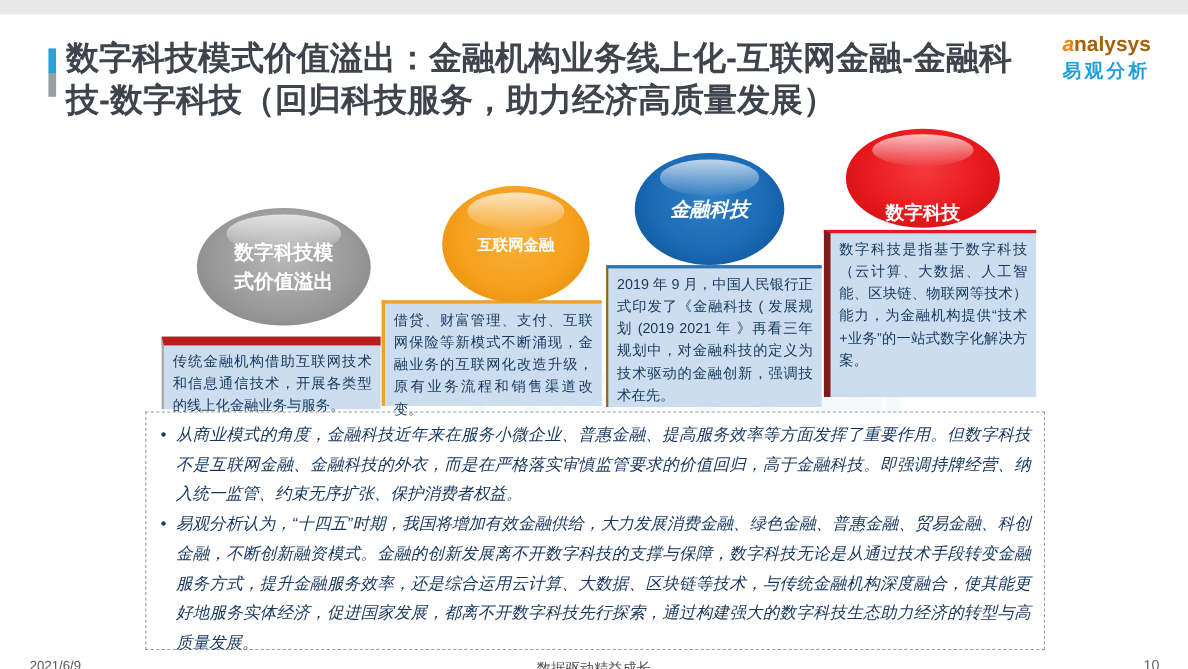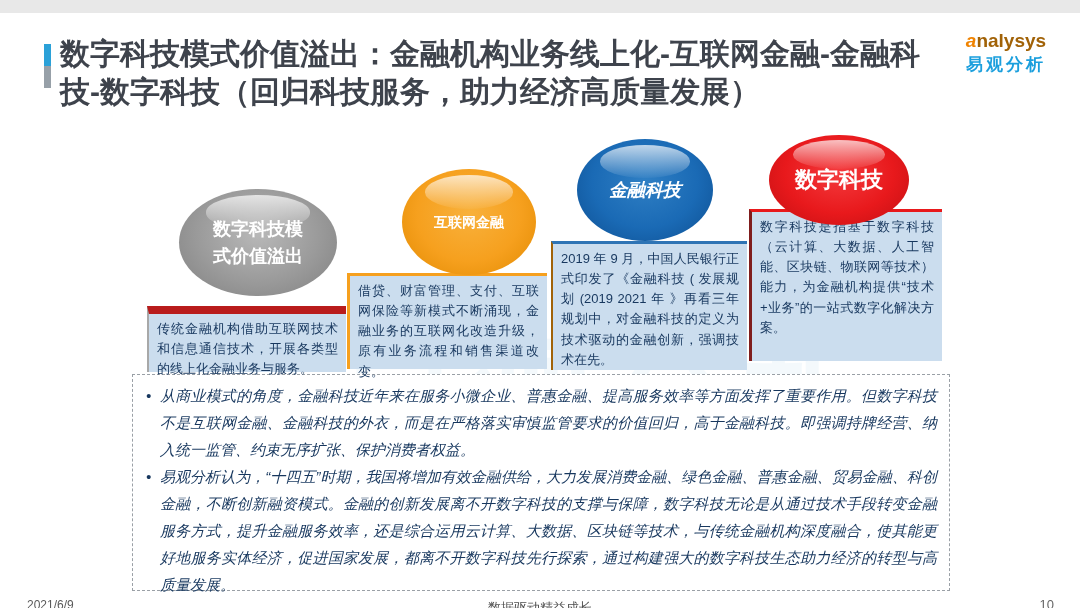--- a/index.html
+++ b/index.html
@@ -25,29 +25,29 @@
   .bubble::before{content:"";position:absolute;left:17%;right:17%;top:6%;height:32%;
     border-radius:50%;background:linear-gradient(to bottom,rgba(255,255,255,0.72),rgba(255,255,255,0.04));}
   .bubble span{position:relative;z-index:1;}
   .bubble-gray{left:179px;top:176px;width:158px;height:107px;font-size:18px;
     background:radial-gradient(ellipse at 50% 42%,#b8b8b8 0%,#9a9a9a 55%,#7f7f7f 100%);}
   .bubble-gray span{width:100px;}
   .bubble-orange{left:402px;top:156px;width:134px;height:106px;font-size:14px;
     background:radial-gradient(ellipse at 50% 42%,#f8b13c 0%,#f6a01e 55%,#e18900 100%);}
   .bubble-blue{left:577px;top:126px;width:136px;height:102px;font-size:18px;
     background:radial-gradient(ellipse at 50% 42%,#2f7fc4 0%,#1a6ab5 55%,#0d4e90 100%);font-style:italic;}
-  .bubble-red{left:769px;top:122px;width:140px;height:90px;font-size:22px;
-    background:radial-gradient(ellipse at 50% 42%,#f43a3d 0%,#e8191c 55%,#c00f12 100%);}
+  .bubble-red{left:769px;top:104px;width:140px;height:90px;font-size:17px;
+    background:radial-gradient(ellipse at 50% 42%,#f43a3d 0%,#e8191c 55%,#c00f12 100%);align-items:flex-end;}
   
   .step{position:absolute;box-sizing:border-box;background:#cbddee;color:#17375e;
     font-size:13px;line-height:1.55;padding:5px 8px;text-align:justify;z-index:2;}
   .step-gray{left:147px;top:293px;width:199px;height:66px;border-top:8px solid #b91c1c;border-left:2px solid #a8a8a8;}
   .step-orange{left:347px;top:260px;width:200px;height:96px;border-top:3px solid #f6a01e;border-left:3px solid #f6a01e;}
   .step-blue{left:551px;top:228px;width:196px;height:129px;border-top:3px solid #2e74b5;border-left:2px solid #a16207;}
-  .step-red{left:749px;top:196px;width:193px;height:152px;border-top:3px solid #e8191c;border-left:3px solid #7f1d1d;}
+  .step-red{left:749px;top:196px;width:193px;height:152px;border-top:3px solid #e8191c;border-left:6px solid #7f1d1d;}
   
   .analysis-box{position:absolute;left:132px;top:361px;width:818px;height:217px;box-sizing:border-box;
     border:1px dashed #9aa0a6;background:#fff;padding:7px 12px 6px 10px;z-index:1;}
   .analysis-box ul{margin:0;padding:0;list-style:none;font-style:italic;}
   .analysis-box li{position:relative;padding-left:17px;color:#17375e;font-size:15px;
     line-height:1.8;text-align:justify;}
   .analysis-box li::before{content:"\2022";position:absolute;left:3px;top:0;color:#17375e;}
   
   .footer-date{position:absolute;left:27px;top:585px;font-size:12px;color:#595959;}
   .footer-slogan{position:absolute;left:0;right:0;top:586px;text-align:center;font-size:13px;color:#4f4f4f;}

